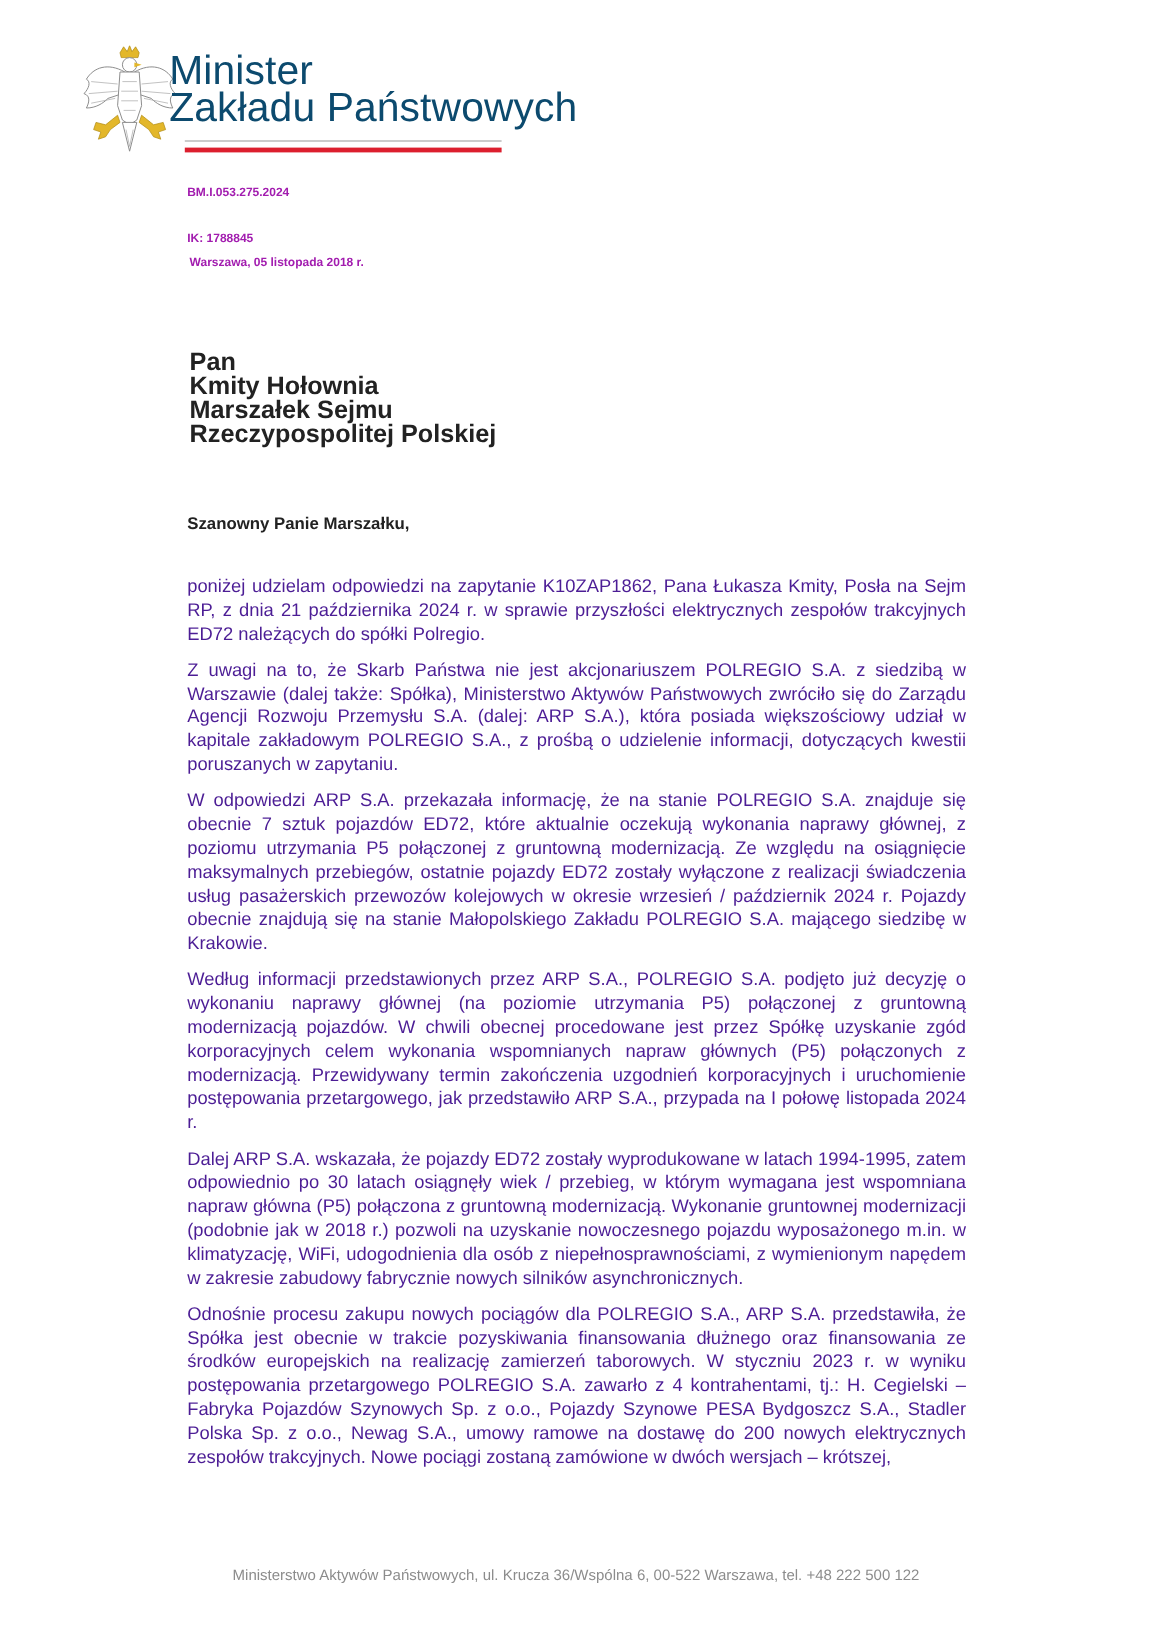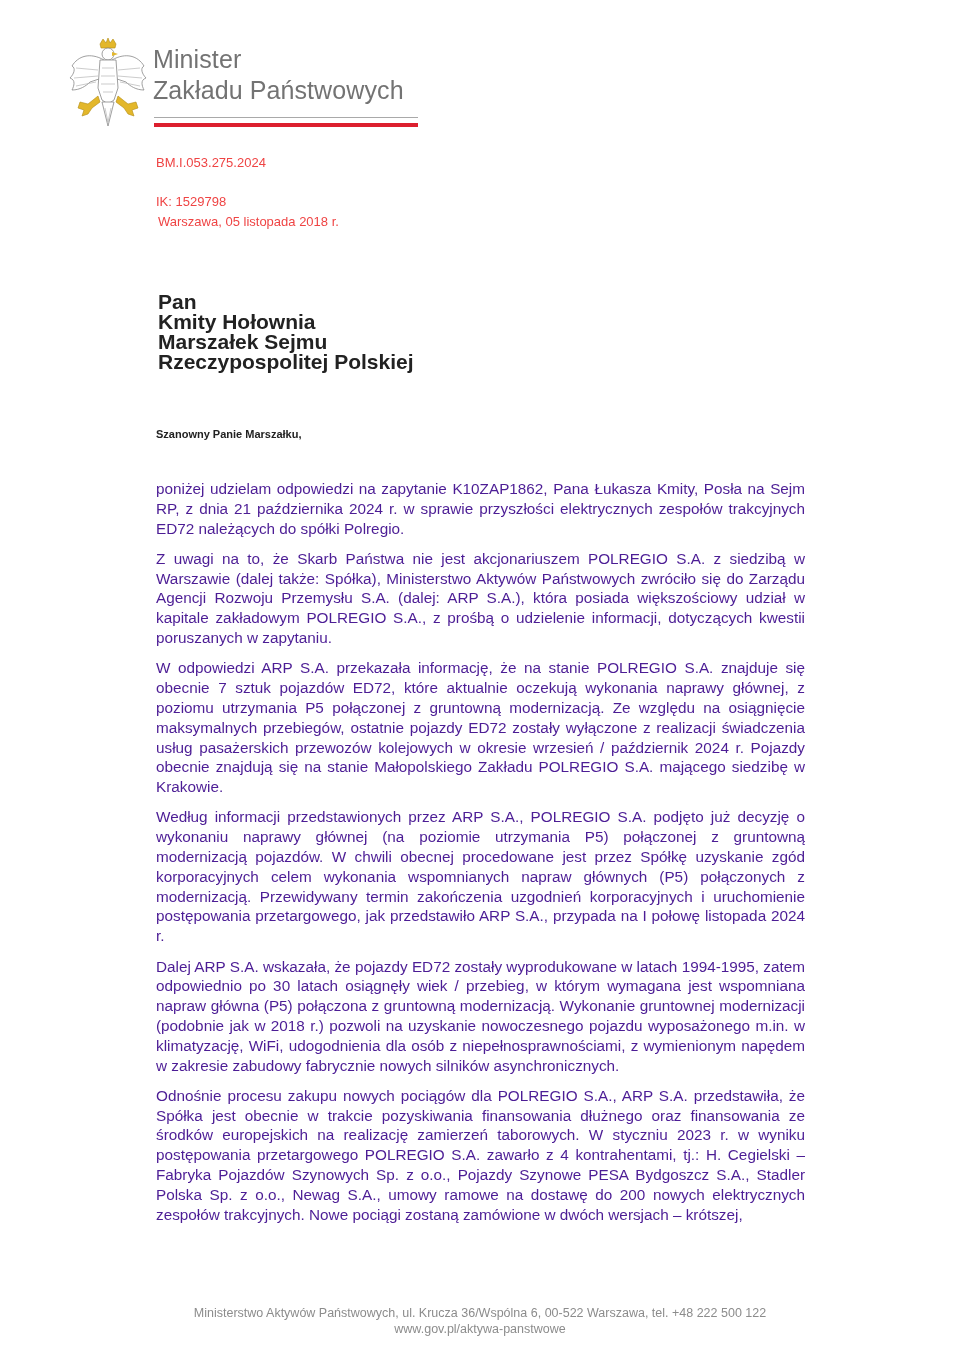--- a/index.html
+++ b/index.html
@@ -1,25 +1,25 @@
 <!DOCTYPE html>
 <html><head>
 <meta charset="utf-8">
 <style>
   html, body { margin: 0; padding: 0; background: #ffffff; }
   body { width: 960px; height: 1366px; position: relative; overflow: hidden;
          font-family: "Liberation Sans", "DejaVu Sans", sans-serif; color: #1f1f1f; }
   .emblem { position: absolute; left: 68px; top: 38px; width: 80px; height: 90px; }
-  .brand { position: absolute; left: 153px; top: 44px; font-size: 25px; line-height: 31px; color: #737373; letter-spacing: 0.1px; }
+  .brand { position: absolute; left: 141px; top: 44px; font-size: 34px; line-height: 31px; color: #0c4a6e; letter-spacing: 0.1px; }
   .brand div { white-space: nowrap; }
   .rule-grey { position: absolute; left: 154px; top: 117px; width: 264px; height: 1px; background: #a9a9a9; }
   .rule-red { position: absolute; left: 154px; top: 123px; width: 264px; height: 4px; background: #dc1f2e; }
-  .meta { position: absolute; left: 156px; font-size: 13px; color: #ef4444; white-space: nowrap; }
+  .meta { position: absolute; left: 156px; font-size: 10px; color: #a21caf; white-space: nowrap; font-weight: bold; }
   .addr { position: absolute; left: 158px; top: 292px; font-size: 21px; font-weight: bold; line-height: 20px; color: #222; }
-  .salutation { position: absolute; left: 156px; top: 428px; font-size: 11px; font-weight: bold; color: #222; }
+  .salutation { position: absolute; left: 156px; top: 428px; font-size: 14px; font-weight: bold; color: #222; }
   .body { position: absolute; left: 156px; top: 479px; width: 649px; font-size: 15.3px; line-height: 19.8px; color: #4c1d95; }
   .body p { margin: 0 0 10.5px 0; text-align: justify; }
   .footer { position: absolute; left: 0; top: 1305px; width: 960px; text-align: center; font-size: 12.5px; line-height: 16px; color: #8c8c8c; }
 </style>
 </head>
 <body>
 
 <div class="emblem">
   <svg width="80" height="90" viewBox="0 0 80 90">
 
@@ -46,21 +46,21 @@
 </div>
 
 <div class="brand">
   <div>Minister</div>
   <div>Zakładu Państwowych</div>
 </div>
 <div class="rule-grey"></div>
 <div class="rule-red"></div>
 
 <div class="meta" style="top:155px;">BM.I.053.275.2024</div>
-<div class="meta" style="top:194px;">IK: 1529798</div>
+<div class="meta" style="top:194px;">IK: 1788845</div>
 <div class="meta" style="top:214px; left:158px;">Warszawa, 05 listopada 2018 r.</div>
 
 <div class="addr">
   <div>Pan</div>
   <div>Kmity Hołownia</div>
   <div>Marszałek Sejmu</div>
   <div>Rzeczypospolitej Polskiej</div>
 </div>
 
 <div class="salutation">Szanowny Panie Marszałku,</div>
@@ -69,14 +69,13 @@
   <p>poniżej udzielam odpowiedzi na zapytanie K10ZAP1862, Pana Łukasza Kmity, Posła na Sejm RP, z dnia 21 października 2024 r. w sprawie przyszłości elektrycznych zespołów trakcyjnych ED72 należących do spółki Polregio.</p>
   <p>Z uwagi na to, że Skarb Państwa nie jest akcjonariuszem POLREGIO S.A. z siedzibą w Warszawie (dalej także: Spółka), Ministerstwo Aktywów Państwowych zwróciło się do Zarządu Agencji Rozwoju Przemysłu S.A. (dalej: ARP S.A.), która posiada większościowy udział w kapitale zakładowym POLREGIO S.A., z prośbą o udzielenie informacji, dotyczących kwestii poruszanych w zapytaniu.</p>
   <p>W odpowiedzi ARP S.A. przekazała informację, że na stanie POLREGIO S.A. znajduje się obecnie 7 sztuk pojazdów ED72, które aktualnie oczekują wykonania naprawy głównej, z poziomu utrzymania P5 połączonej z gruntowną modernizacją. Ze względu na osiągnięcie maksymalnych przebiegów, ostatnie pojazdy ED72 zostały wyłączone z realizacji świadczenia usług pasażerskich przewozów kolejowych w okresie wrzesień / październik 2024 r. Pojazdy obecnie znajdują się na stanie Małopolskiego Zakładu POLREGIO S.A. mającego siedzibę w Krakowie.</p>
   <p>Według informacji przedstawionych przez ARP S.A., POLREGIO S.A. podjęto już decyzję o wykonaniu naprawy głównej (na poziomie utrzymania P5) połączonej z gruntowną modernizacją pojazdów. W chwili obecnej procedowane jest przez Spółkę uzyskanie zgód korporacyjnych celem wykonania wspomnianych napraw głównych (P5) połączonych z modernizacją. Przewidywany termin zakończenia uzgodnień korporacyjnych i uruchomienie postępowania przetargowego, jak przedstawiło ARP S.A., przypada na I połowę listopada 2024 r.</p>
   <p>Dalej ARP S.A. wskazała, że pojazdy ED72 zostały wyprodukowane w latach 1994-1995, zatem odpowiednio po 30 latach osiągnęły wiek / przebieg, w którym wymagana jest wspomniana napraw główna (P5) połączona z gruntowną modernizacją. Wykonanie gruntownej modernizacji (podobnie jak w 2018 r.) pozwoli na uzyskanie nowoczesnego pojazdu wyposażonego m.in. w klimatyzację, WiFi, udogodnienia dla osób z niepełnosprawnościami, z wymienionym napędem w zakresie zabudowy fabrycznie nowych silników asynchronicznych.</p>
   <p>Odnośnie procesu zakupu nowych pociągów dla POLREGIO S.A., ARP S.A. przedstawiła, że Spółka jest obecnie w trakcie pozyskiwania finansowania dłużnego oraz finansowania ze środków europejskich na realizację zamierzeń taborowych. W styczniu 2023 r. w wyniku postępowania przetargowego POLREGIO S.A. zawarło z 4 kontrahentami, tj.: H. Cegielski – Fabryka Pojazdów Szynowych Sp. z o.o., Pojazdy Szynowe PESA Bydgoszcz S.A., Stadler Polska Sp. z o.o., Newag S.A., umowy ramowe na dostawę do 200 nowych elektrycznych zespołów trakcyjnych. Nowe pociągi zostaną zamówione w dwóch wersjach – krótszej,</p>
 </div>
 
 <div class="footer">
   <div>Ministerstwo Aktywów Państwowych, ul. Krucza 36/Wspólna 6, 00-522 Warszawa, tel. +48 222 500 122</div>
-  <div>www.gov.pl/aktywa-panstwowe</div>
 </div>
 
 </body></html>

